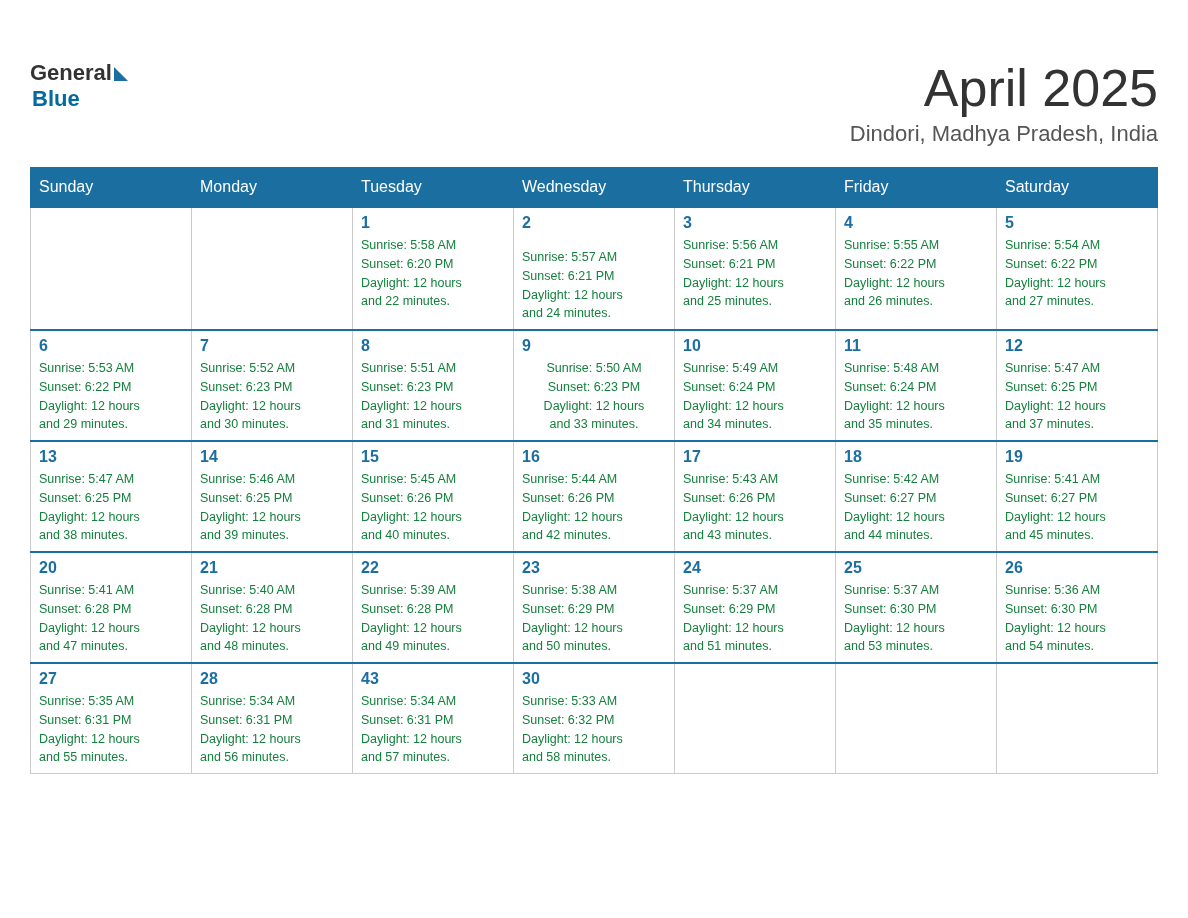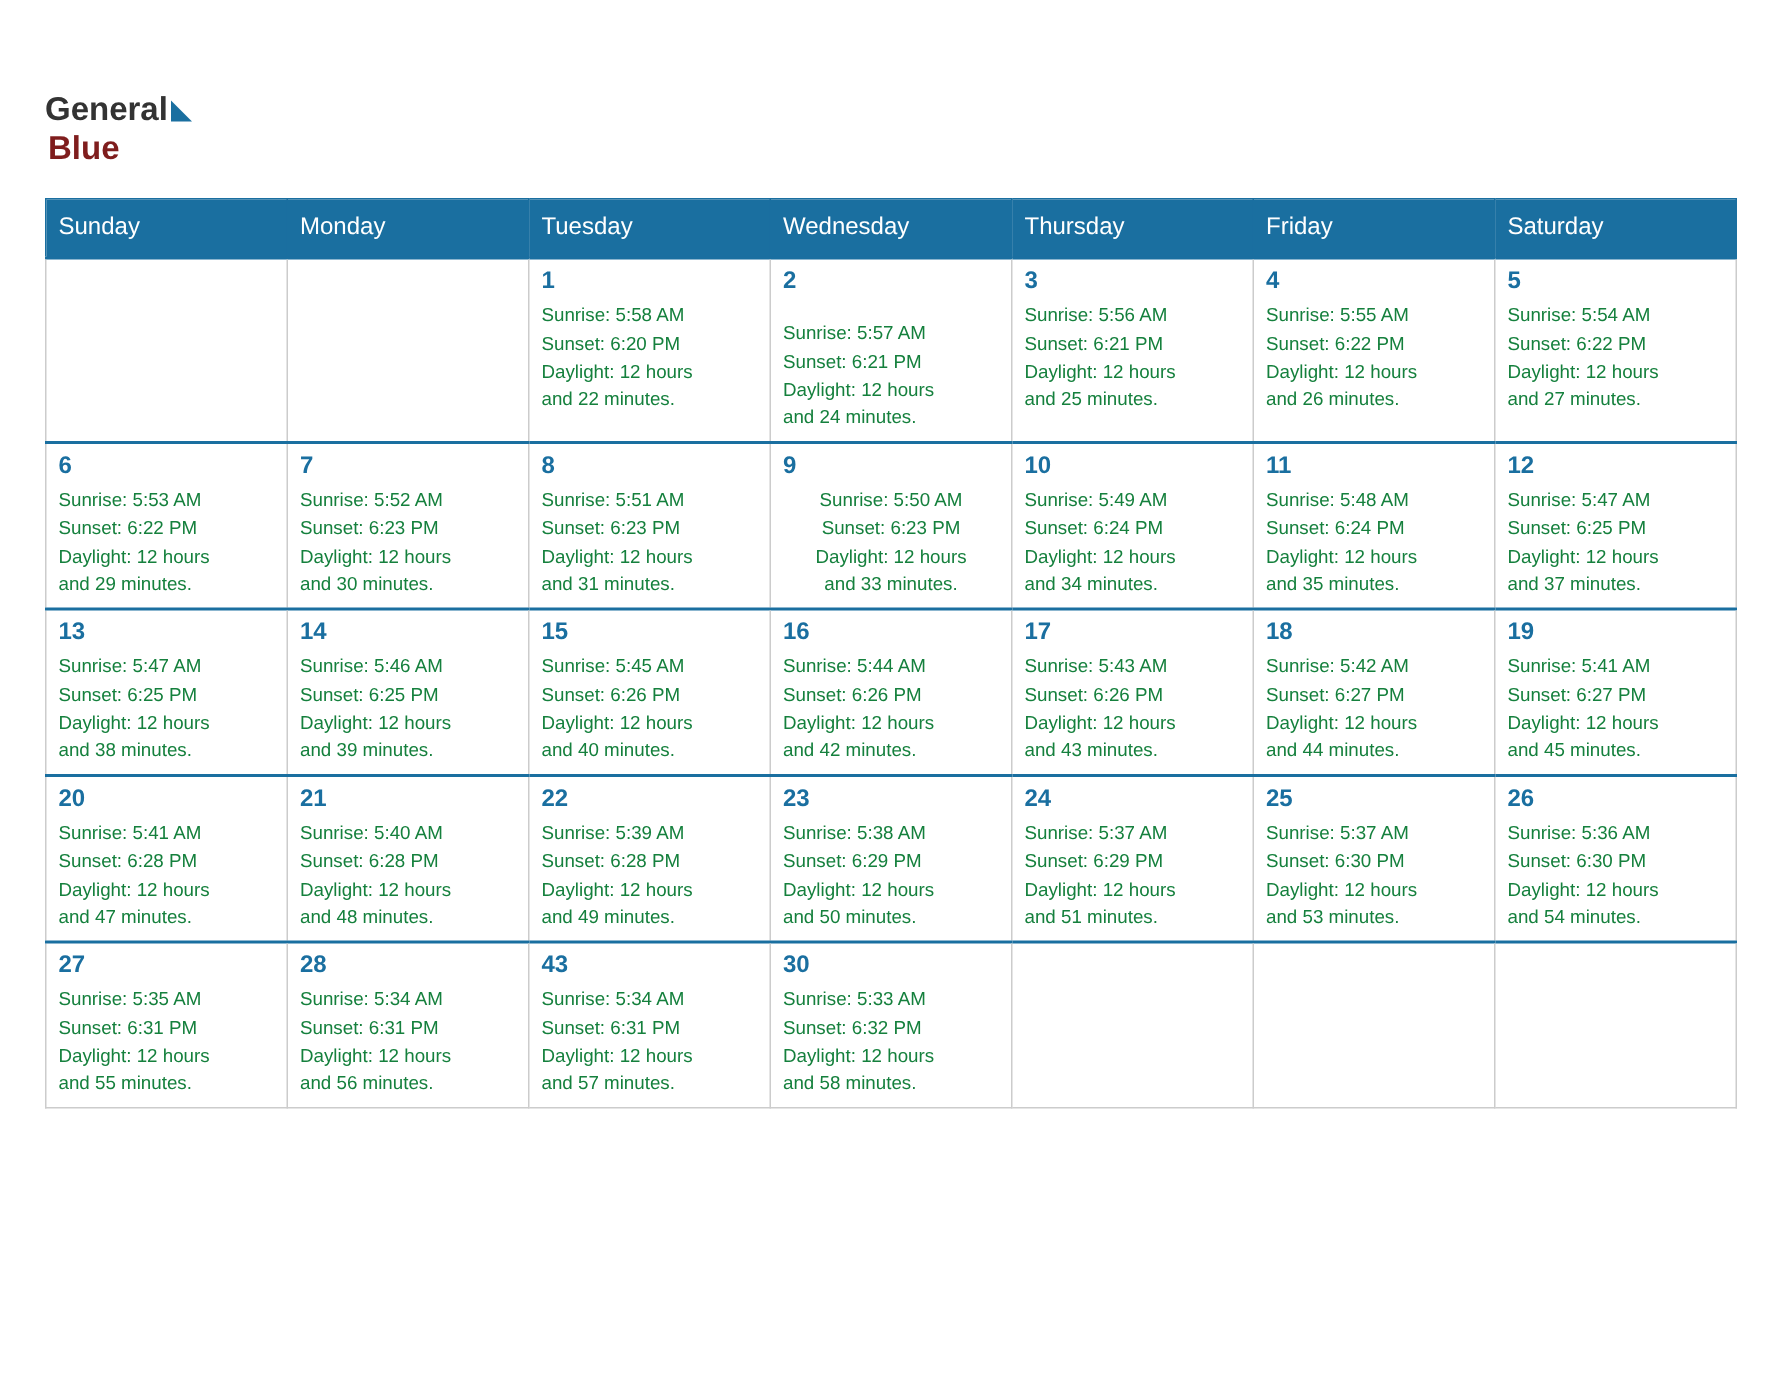--- a/index.html
+++ b/index.html
@@ -28,21 +28,21 @@
       height: 0;
       border-left: 14px solid #1a6fa0;
       border-top: 14px solid transparent;
       border-bottom: 0px solid transparent;
       margin-left: 2px;
       margin-bottom: -2px;
     }
     .logo-blue {
       font-size: 22px;
       font-weight: bold;
-      color: #7f1d1d;
+      color: #0369a1;
       margin-left: 2px;
     }
     .logo-wrapper {
       display: flex;
       flex-direction: column;
       align-items: flex-start;
     }
     .logo-line1 {
       display: flex;
       align-items: center;
@@ -108,20 +108,24 @@
 <div class="header">
   <div class="logo-wrapper">
     <div class="logo-line1">
       <span class="logo-text-general">General</span>
       <span class="logo-icon"></span>
     </div>
     <div>
       <span class="logo-blue">Blue</span>
     </div>
   </div>
+  <div class="title-section">
+    <div class="month-title">April 2025</div>
+    <div class="location-title">Dindori, Madhya Pradesh, India</div>
+  </div>
 </div>
 
 <table>
   <thead>
     <tr>
     <th>Sunday</th>
         <th>Monday</th>
         <th>Tuesday</th>
         <th>Wednesday</th>
         <th>Thursday</th>

